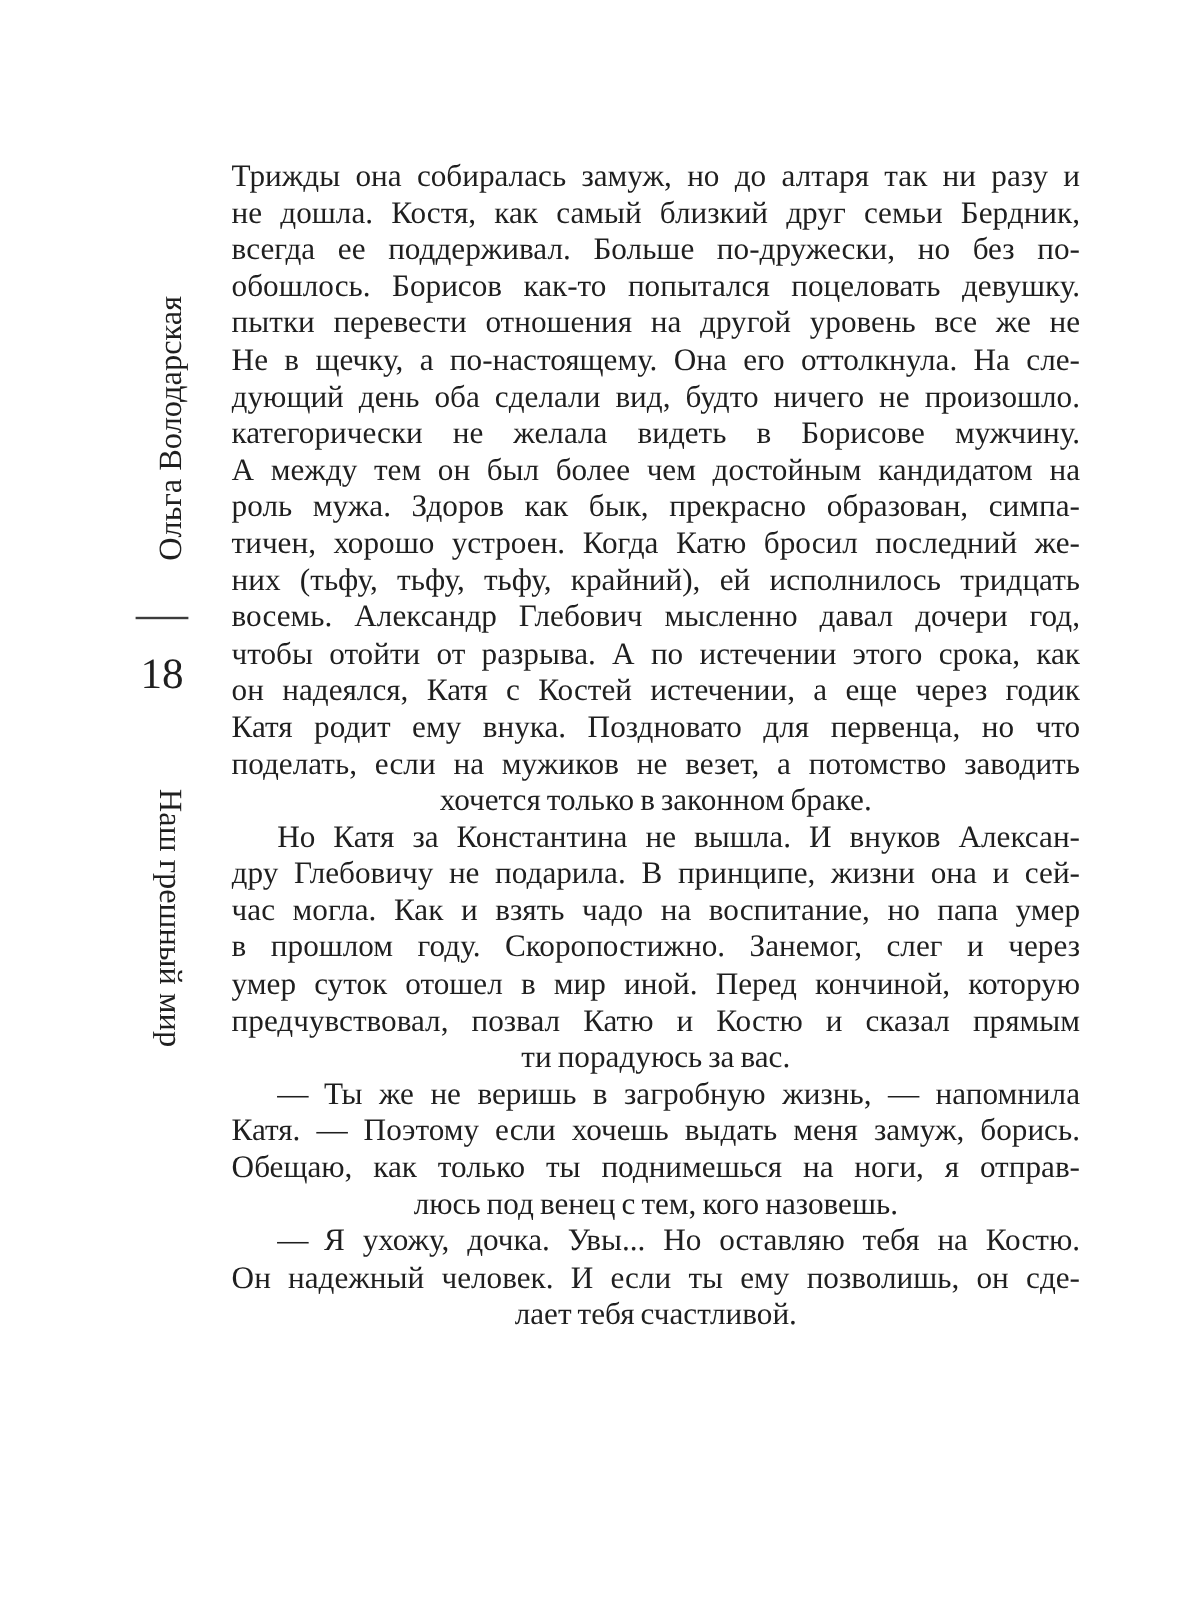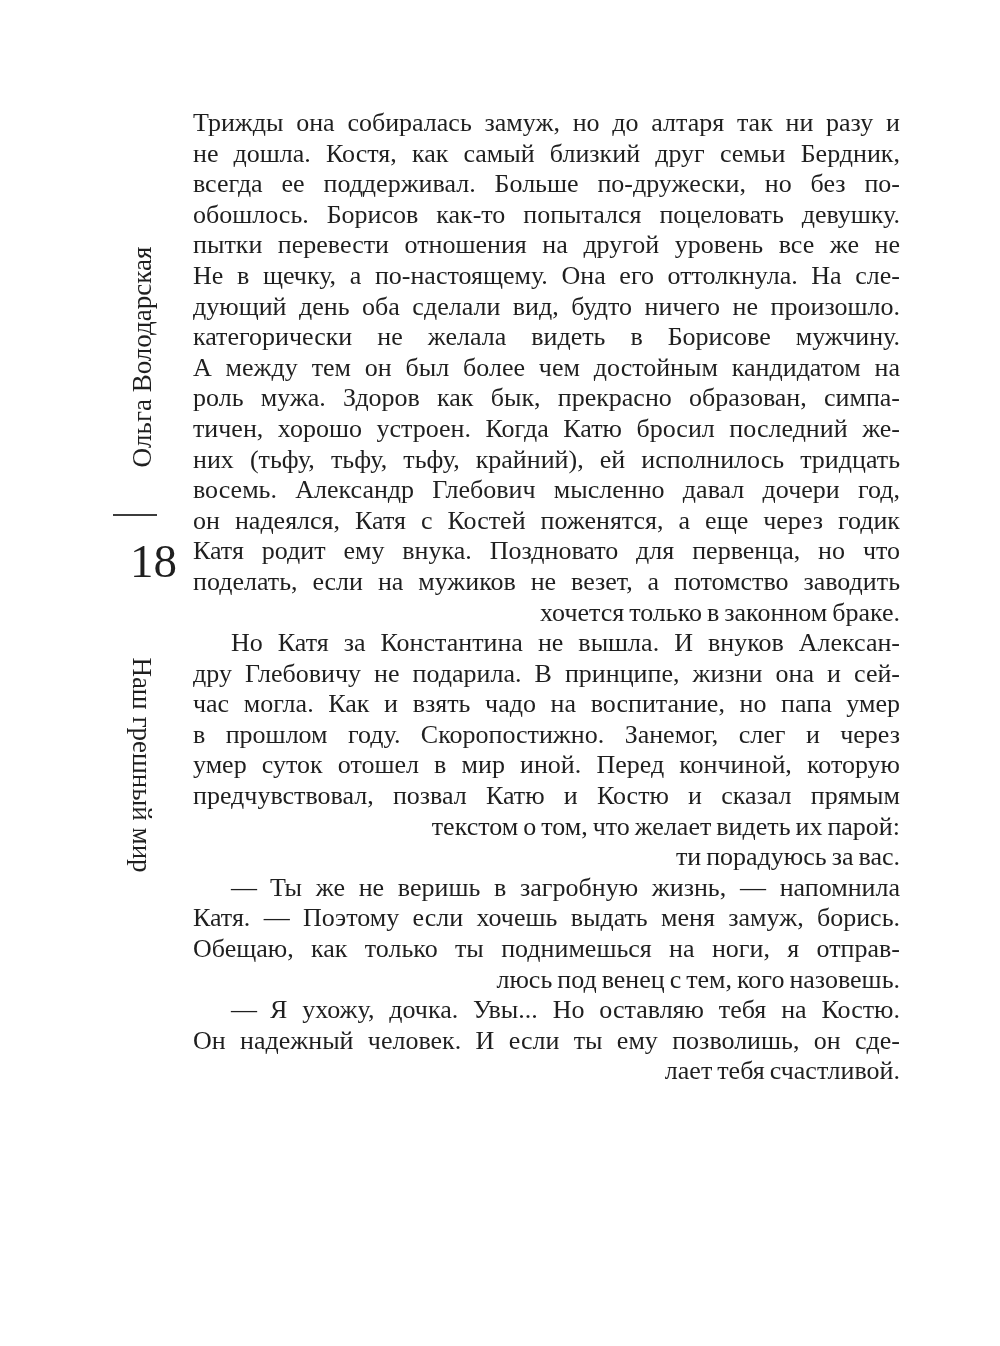--- a/index.html
+++ b/index.html
@@ -48,37 +48,37 @@
     width: 44px;
     height: 2px;
     background: #3c3c3c;
   }
   .folio {
     position: absolute;
     left: 117px;
     top: 541px;
     width: 60px;
     line-height: 40px;
-    text-align: right;
-    font-size: 47px;
+    text-align: left;
+    font-size: 36px;
   }
   
   .text-block {
     position: absolute;
     left: 193px;
-    top: 108px;
+    top: 132px;
     width: 707px;
   }
   .line {
     height: 30.6px;
     line-height: 30.6px;
     font-size: 26px;
     word-spacing: -1.5px;
     overflow: hidden;
-    text-align: right;
+    text-align: center;
   }
   .line.j { text-align: justify; }
   .line.j::after {
     content: "";
     display: inline-block;
     width: 100%;
     height: 0;
   }
   .line.ind { text-indent: 38px; }
 </style>
@@ -101,31 +101,31 @@
       <div class="line j">обошлось. Борисов как-то попытался поцеловать девушку.</div>
       <div class="line j">пытки перевести отношения на другой уровень все же не</div>
       <div class="line j">Не в щечку, а по-настоящему. Она его оттолкнула. На сле-</div>
       <div class="line j">дующий день оба сделали вид, будто ничего не произошло.</div>
       <div class="line j">категорически не желала видеть в Борисове мужчину.</div>
       <div class="line j">А между тем он был более чем достойным кандидатом на</div>
       <div class="line j">роль мужа. Здоров как бык, прекрасно образован, симпа-</div>
       <div class="line j">тичен, хорошо устроен. Когда Катю бросил последний же-</div>
       <div class="line j">них (тьфу, тьфу, тьфу, крайний), ей исполнилось тридцать</div>
       <div class="line j">восемь. Александр Глебович мысленно давал дочери год,</div>
-      <div class="line j">он надеялся, Катя с Костей поженятся, а еще через годик</div>
+      <div class="line j">чтобы отойти от разрыва. А по истечении этого срока, как</div>
+      <div class="line j">он надеялся, Катя с Костей истечении, а еще через годик</div>
       <div class="line j">Катя родит ему внука. Поздновато для первенца, но что</div>
       <div class="line j">поделать, если на мужиков не везет, а потомство заводить</div>
       <div class="line">хочется только в законном браке.</div>
       <div class="line j ind">Но Катя за Константина не вышла. И внуков Алексан-</div>
       <div class="line j">дру Глебовичу не подарила. В принципе, жизни она и сей-</div>
       <div class="line j">час могла. Как и взять чадо на воспитание, но папа умер</div>
       <div class="line j">в прошлом году. Скоропостижно. Занемог, слег и через</div>
       <div class="line j">умер суток отошел в мир иной. Перед кончиной, которую</div>
       <div class="line j">предчувствовал, позвал Катю и Костю и сказал прямым</div>
-      <div class="line">текстом о том, что желает видеть их парой:</div>
       <div class="line">ти порадуюсь за вас.</div>
       <div class="line j ind">— Ты же не веришь в загробную жизнь, — напомнила</div>
       <div class="line j">Катя. — Поэтому если хочешь выдать меня замуж, борись.</div>
       <div class="line j">Обещаю, как только ты поднимешься на ноги, я отправ-</div>
       <div class="line">люсь под венец с тем, кого назовешь.</div>
       <div class="line j ind">— Я ухожу, дочка. Увы... Но оставляю тебя на Костю.</div>
       <div class="line j">Он надежный человек. И если ты ему позволишь, он сде-</div>
       <div class="line">лает тебя счастливой.</div>
     </div>
 </div>

